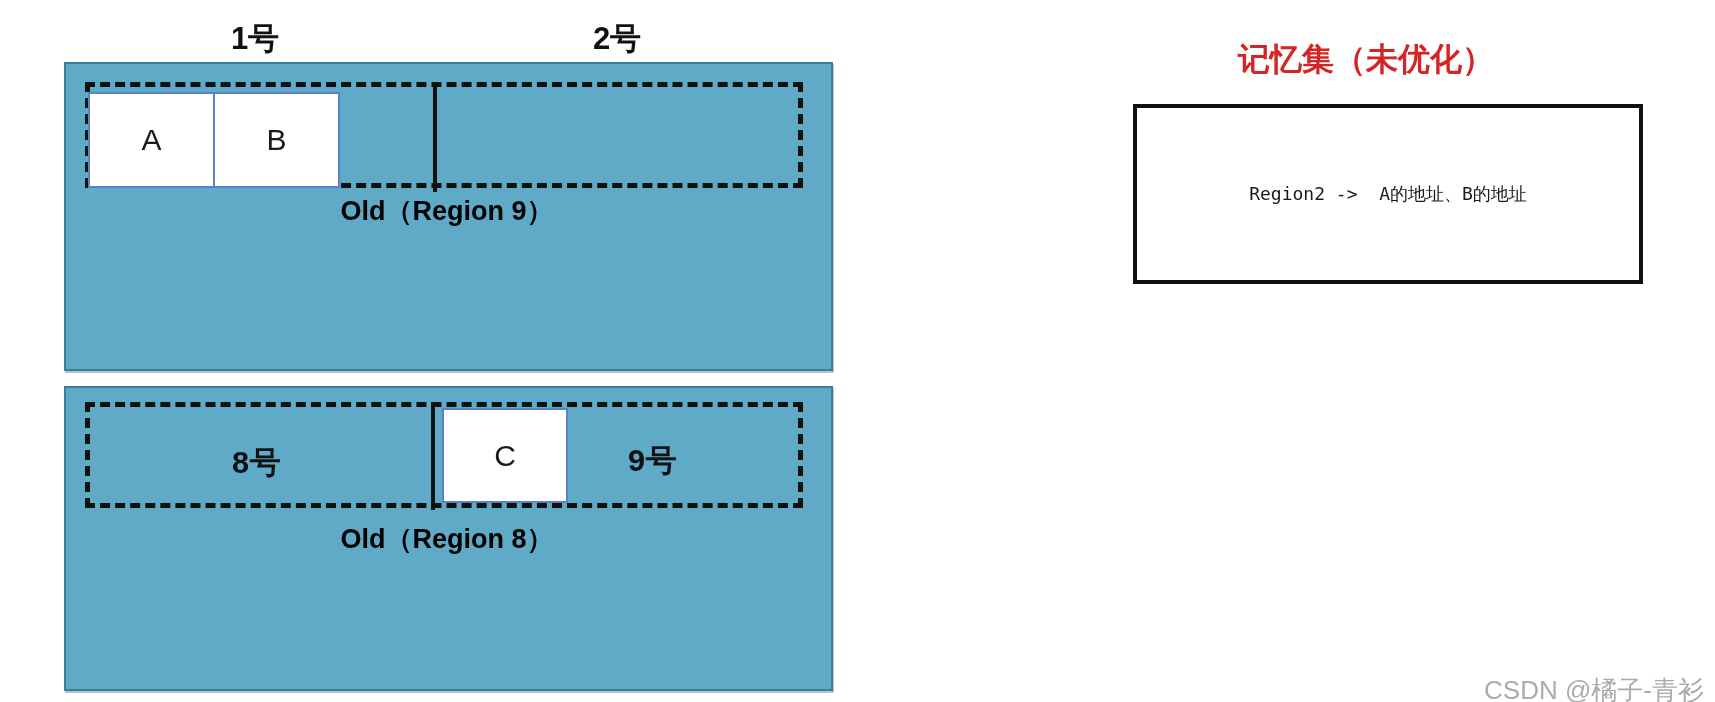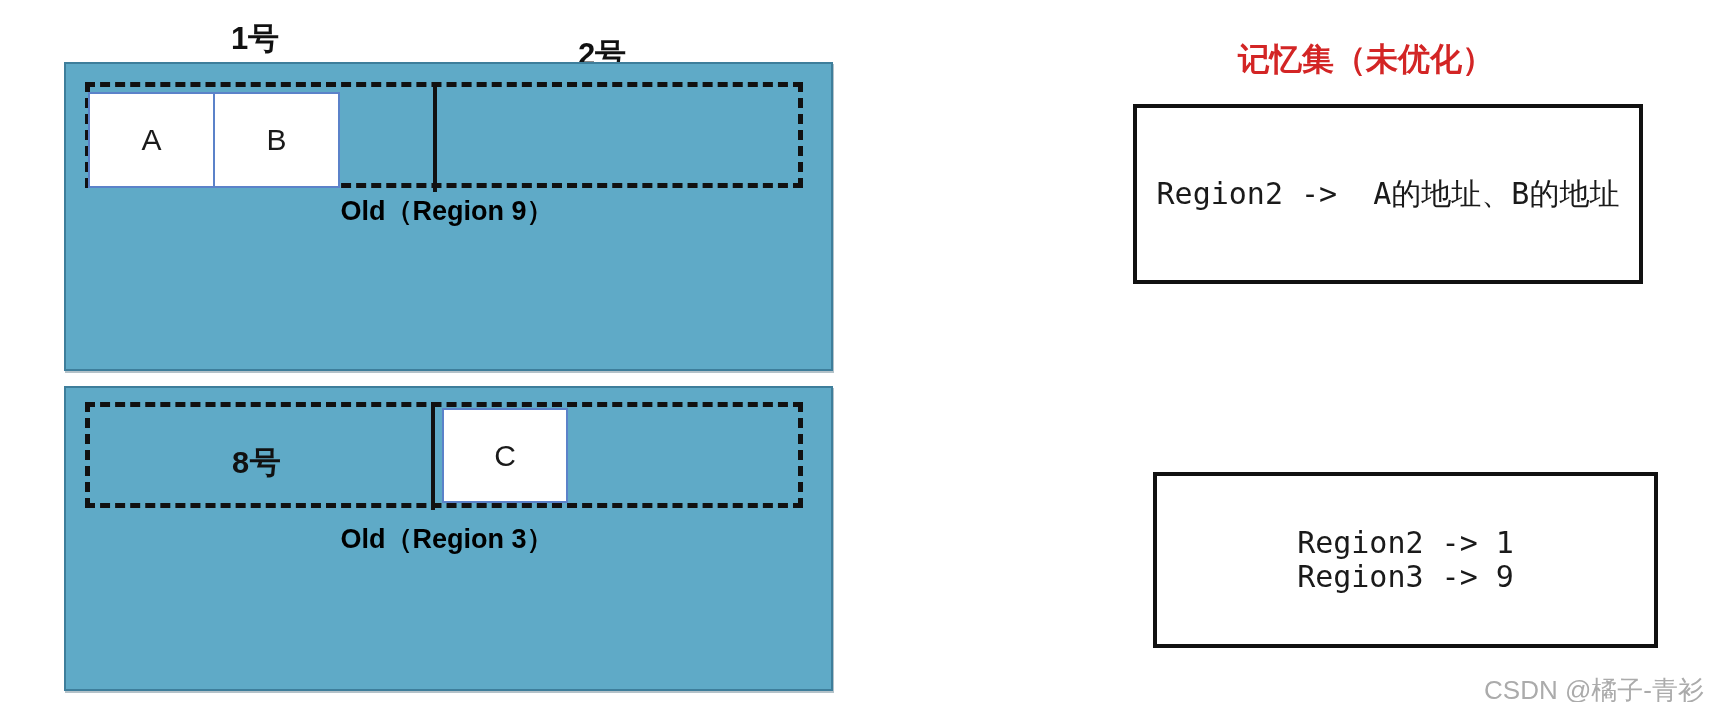--- a/index.html
+++ b/index.html
@@ -118,21 +118,21 @@
     display: flex;
     flex-direction: column;
     align-items: center;
     justify-content: center;
   }
   #rset-unopt-box { left: 1133px; top: 104px; width: 510px; height: 180px; }
   #rset-opt-box   { left: 1153px; top: 472px; width: 505px; height: 176px; }
 
   .rset-line {
     font-family: "DejaVu Sans Mono", monospace;
-    font-size: 30px;
+    font-size: 18px;
     line-height: 34px;
     color: #1a1a1a;
     white-space: pre;
     text-align: center;
   }
 
   
   #watermark {
     left: 1420px; top: 661px;
     width: 284px;
@@ -141,21 +141,21 @@
     color: #ABABAB;
     margin-top: 12px;
   }
 </style>
 </head>
 <body>
 
 <div id="stage">
 
   <div class="abs card-label-top" style="left:200px;width:110px;">1号</div>
-  <div class="abs card-label-top" style="left:547px;width:110px;margin-top:16px;">2号</div>
+  <div class="abs card-label-top" style="left:562px;width:110px;">2号</div>
 
   <div id="region2-box" class="abs region-box"></div>
 
   <div id="region2-dashed" class="abs dashed-area"></div>
 
   <div id="card-divider-1" class="abs card-divider"></div>
 
   <div class="abs obj-pair">
     <div class="obj-cell">A</div>
     <div class="obj-cell">B</div>
@@ -166,28 +166,25 @@
   <div id="region3-box" class="abs region-box"></div>
 
   <div id="region3-dashed" class="abs dashed-area"></div>
 
   <div id="card-label-8" class="abs card-label-mid">8号</div>
 
   <div id="card-divider-2" class="abs card-divider"></div>
 
   <div id="object-c" class="abs">C</div>
 
+  <div id="card-label-9" class="abs card-label-mid">9号</div>
 
-  <div id="region3-caption" class="abs region-caption">Old（Region 3）</div>
+  <div id="region3-caption" class="abs region-caption">Old（Region 8）</div>
 
   <div id="rset-unopt-title" class="abs rset-title">记忆集（未优化）</div>
   <div id="rset-unopt-box" class="abs rset-box">
     <div class="rset-line">Region2 -&gt;  A的地址、B的地址</div>
   </div>
 
-  <div id="rset-opt-box" class="abs rset-box">
-    <div class="rset-line">Region2 -&gt; 1</div>
-    <div class="rset-line">Region3 -&gt; 9</div>
-  </div>
 
   <div id="watermark" class="abs">CSDN @橘子-青衫</div>
 
 </div>
 
 </body></html>

